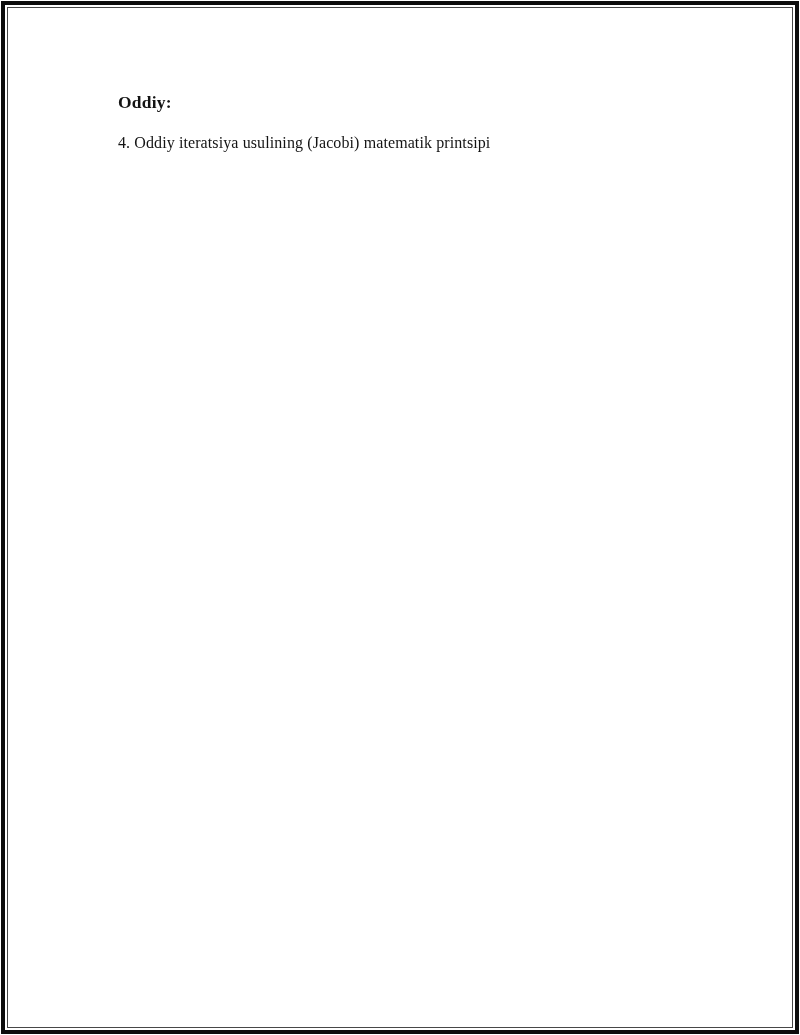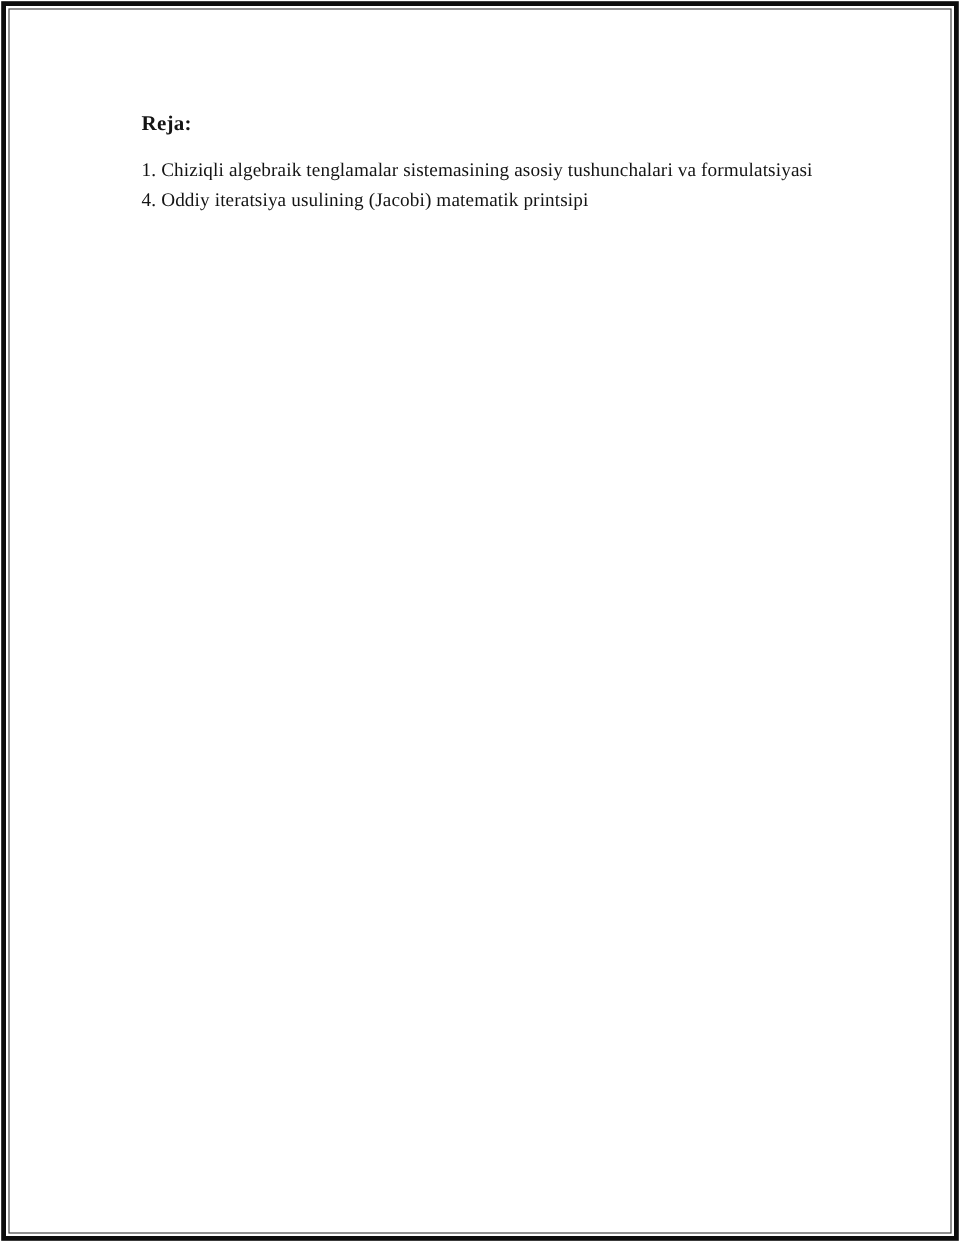--- a/index.html
+++ b/index.html
@@ -54,19 +54,18 @@
     letter-spacing: 0.1px;
   }
 </style>
 </head>
 <body>
 
 <div class="frame-outer"></div>
 <div class="frame-inner"></div>
 
 <div class="doc-content">
-  <h1 class="doc-title">Reja:</h1>
+  <h1 class="doc-title">Oddiy:</h1>
 
   <div class="doc-list">
-    <p>1. Chiziqli algebraik tenglamalar sistemasining asosiy tushunchalari va formulatsiyasi</p>
     <p>4. Oddiy iteratsiya usulining (Jacobi) matematik printsipi</p>
   </div>
 </div>
 
 </body></html>

